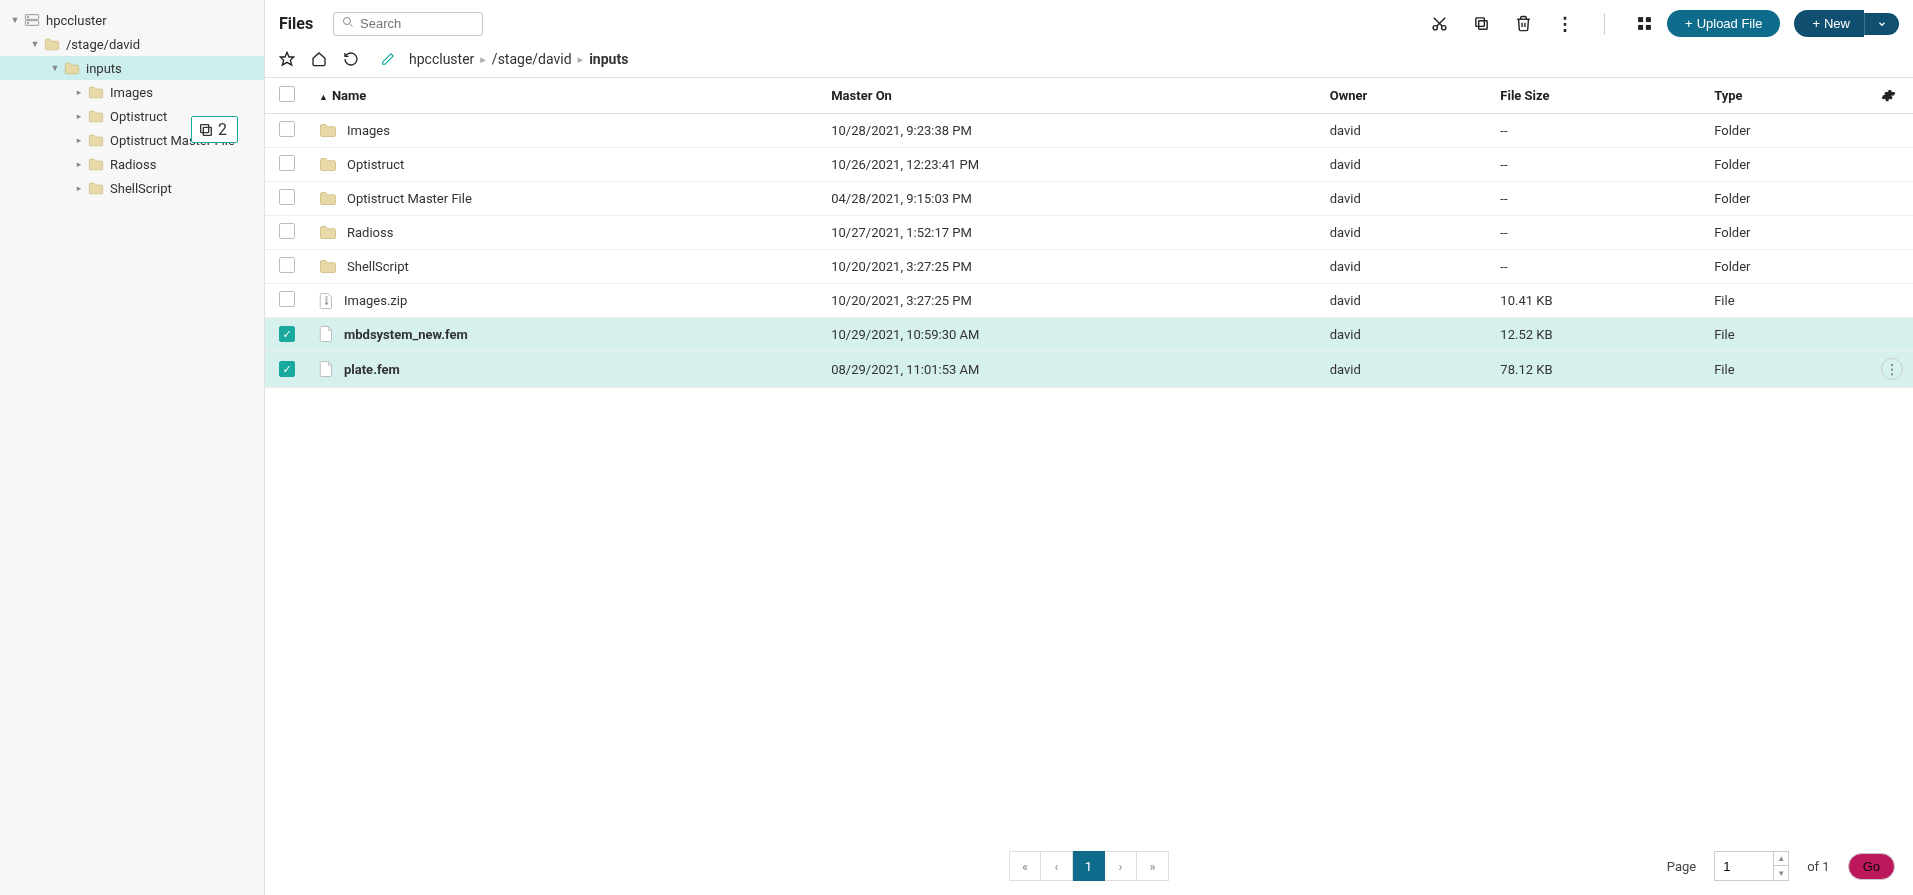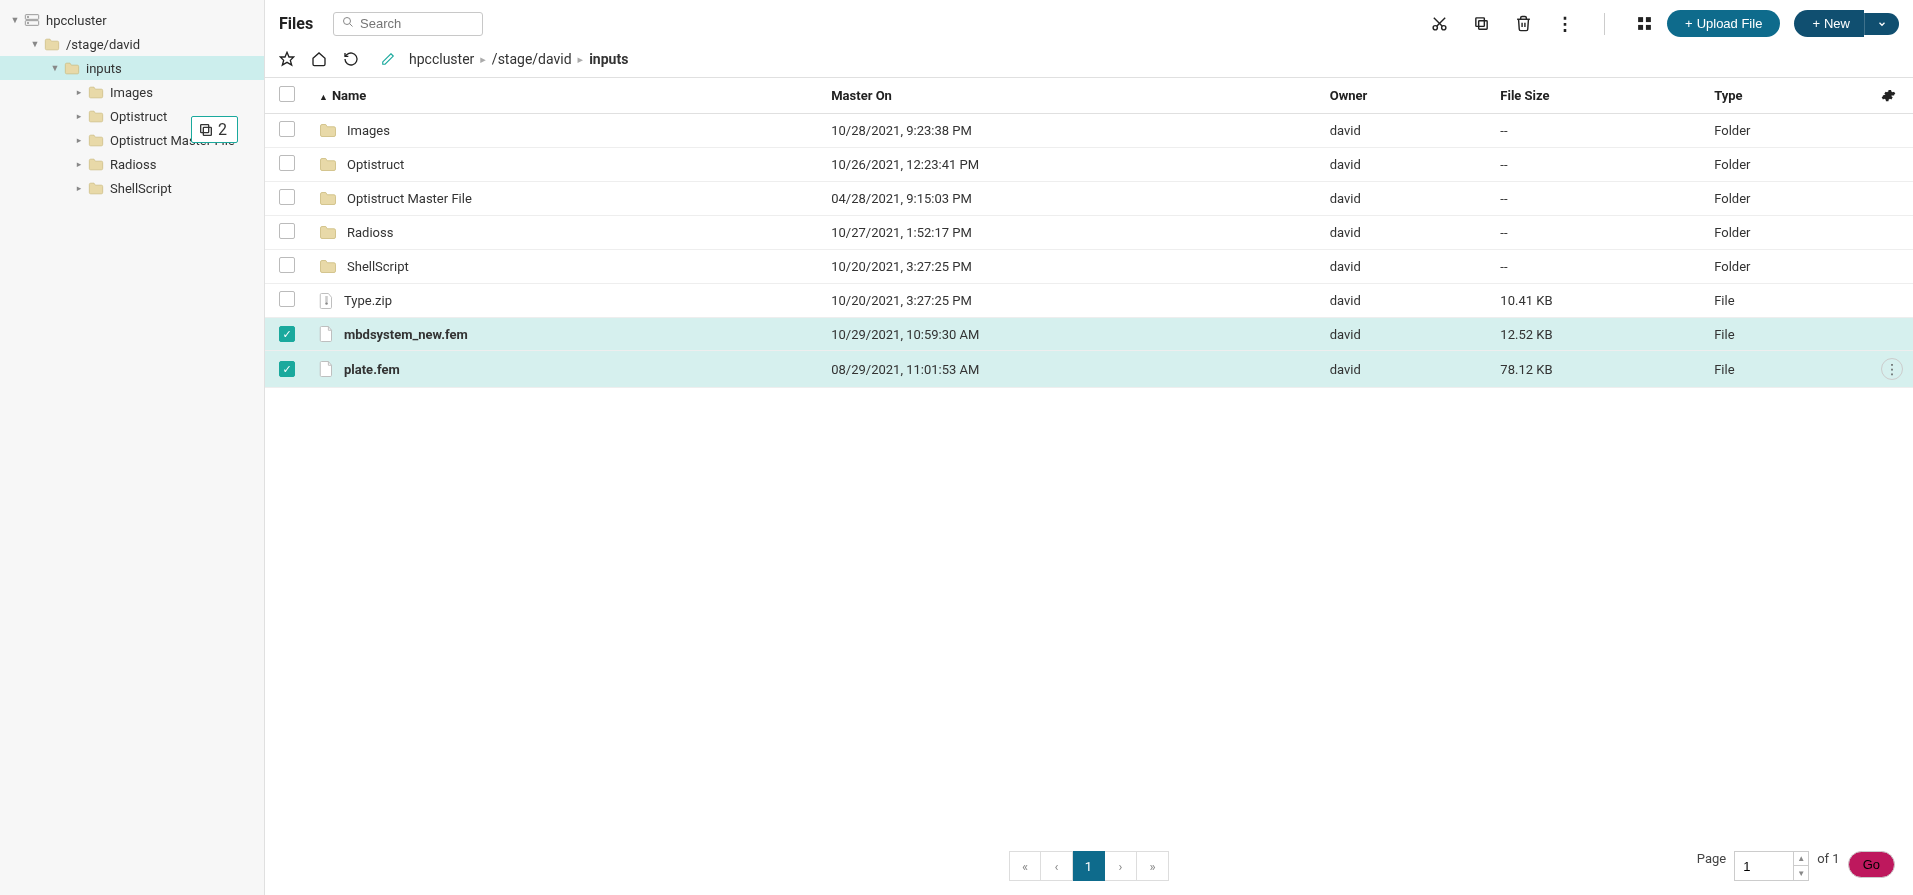--- a/index.html
+++ b/index.html
@@ -199,22 +199,22 @@
   color: #888;
   font-size: 13px;
 }
 .page-btn + .page-btn { border-left: none; }
 .page-btn.active { background: #0e6b8c; color: #fff; border-color: #0e6b8c; }
 .page-controls {
   position: absolute;
   right: 18px;
   bottom: 14px;
   display: flex;
-  align-items: flex-start;
-  gap: 8px;
+  align-items: center;
+  gap: 18px;
   font-size: 13px;
   color: #444;
 }
 .page-input {
   border: 1px solid #ccc;
   width: 60px;
   height: 30px;
   padding: 0 8px;
   font-size: 13px;
 }
@@ -536,21 +536,21 @@
             <td class="col-chk"><span class="chk"></span></td>
             <td class="name">
               <div class="name-cell">
                 <span>
                   <svg width="15" height="18" viewBox="0 0 24 28">
                     <path d="M4 2h11l5 6v16a2 2 0 0 1-2 2H4a2 2 0 0 1-2-2V4a2 2 0 0 1 2-2z" fill="#fff" stroke="#bbb" stroke-width="1.5"></path>
                     <rect x="10" y="6" width="4" height="10" fill="#ccc"></rect>
                     <circle cx="12" cy="18" r="2" fill="#888"></circle>
                   </svg>
                 </span>
-                <span>Type.zip</span>
+                <span>Images.zip</span>
               </div>
             </td>
             <td>10/20/2021, 3:27:25 PM</td>
             <td>david</td>
             <td>10.41 KB</td>
             <td>File</td>
             <td class="col-settings"></td>
           </tr>
           <tr class="selected">
             <td class="col-chk"><span class="chk checked">✓</span></td>

